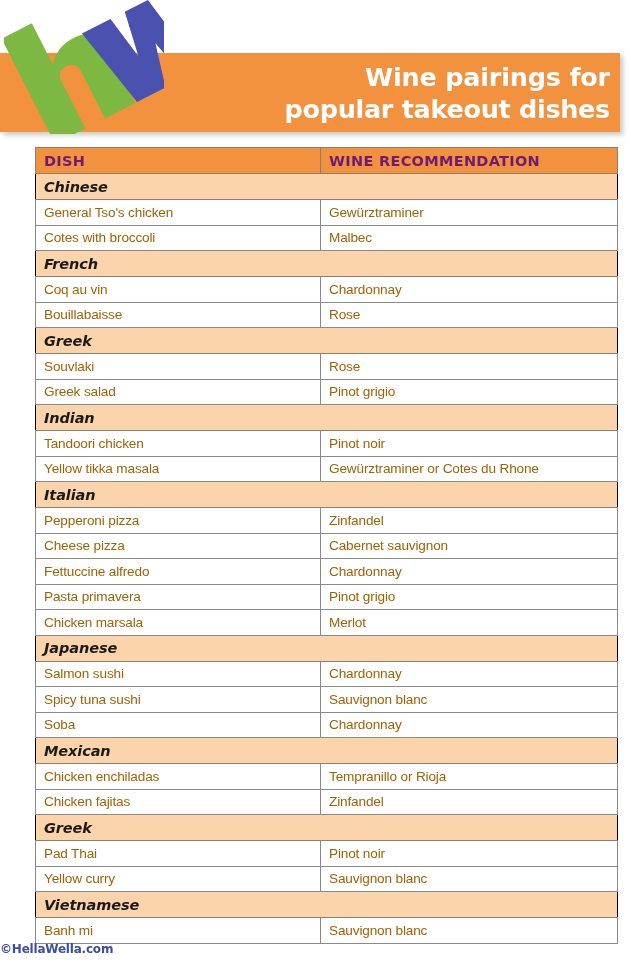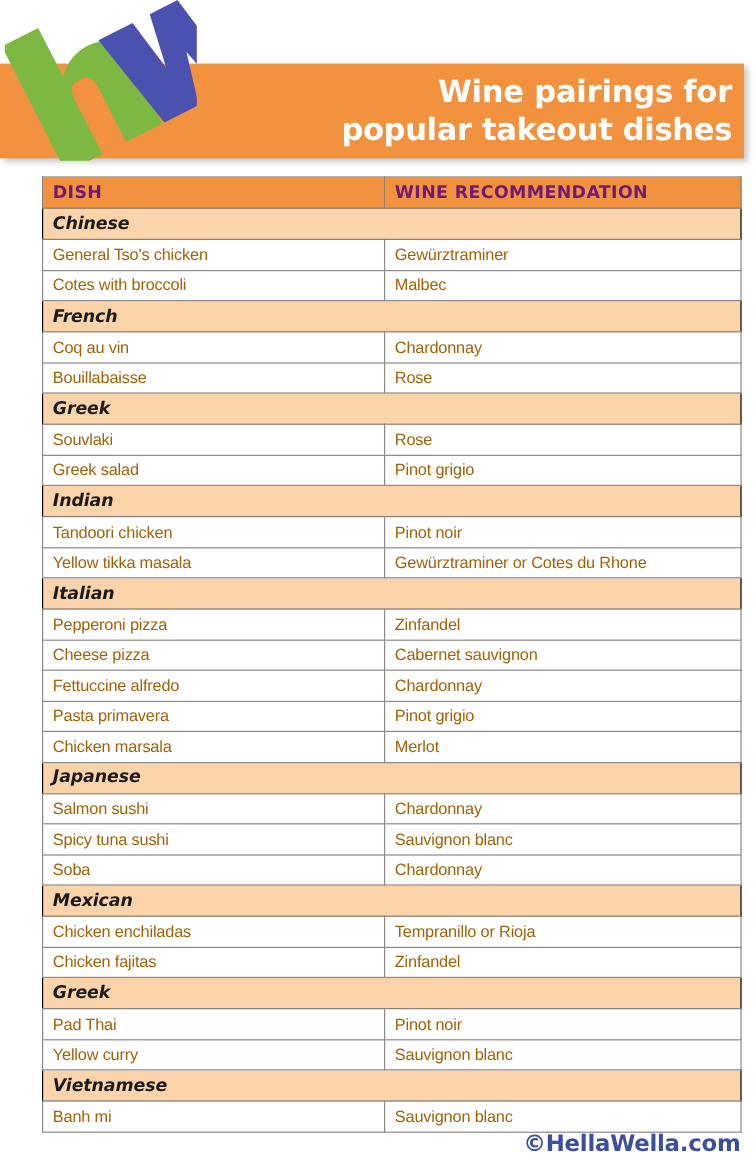--- a/index.html
+++ b/index.html
@@ -137,24 +137,24 @@
 
   
   table.pairings { border: 1px solid #8a7f72; }
 
   
   #footer {
     position: absolute;
     left: 0;
     top: 942px;
     width: 617px;
-    text-align: right;
+    text-align: left;
     font-family: "DejaVu Sans", sans-serif;
     font-weight: bold;
-    font-size: 19px;
+    font-size: 12px;
     color: #3B4EA0;
     letter-spacing: -0.2px;
   }
 </style>
 </head>
 <body>
 
 <div id="header">
 
   <div id="title-banner"></div>

